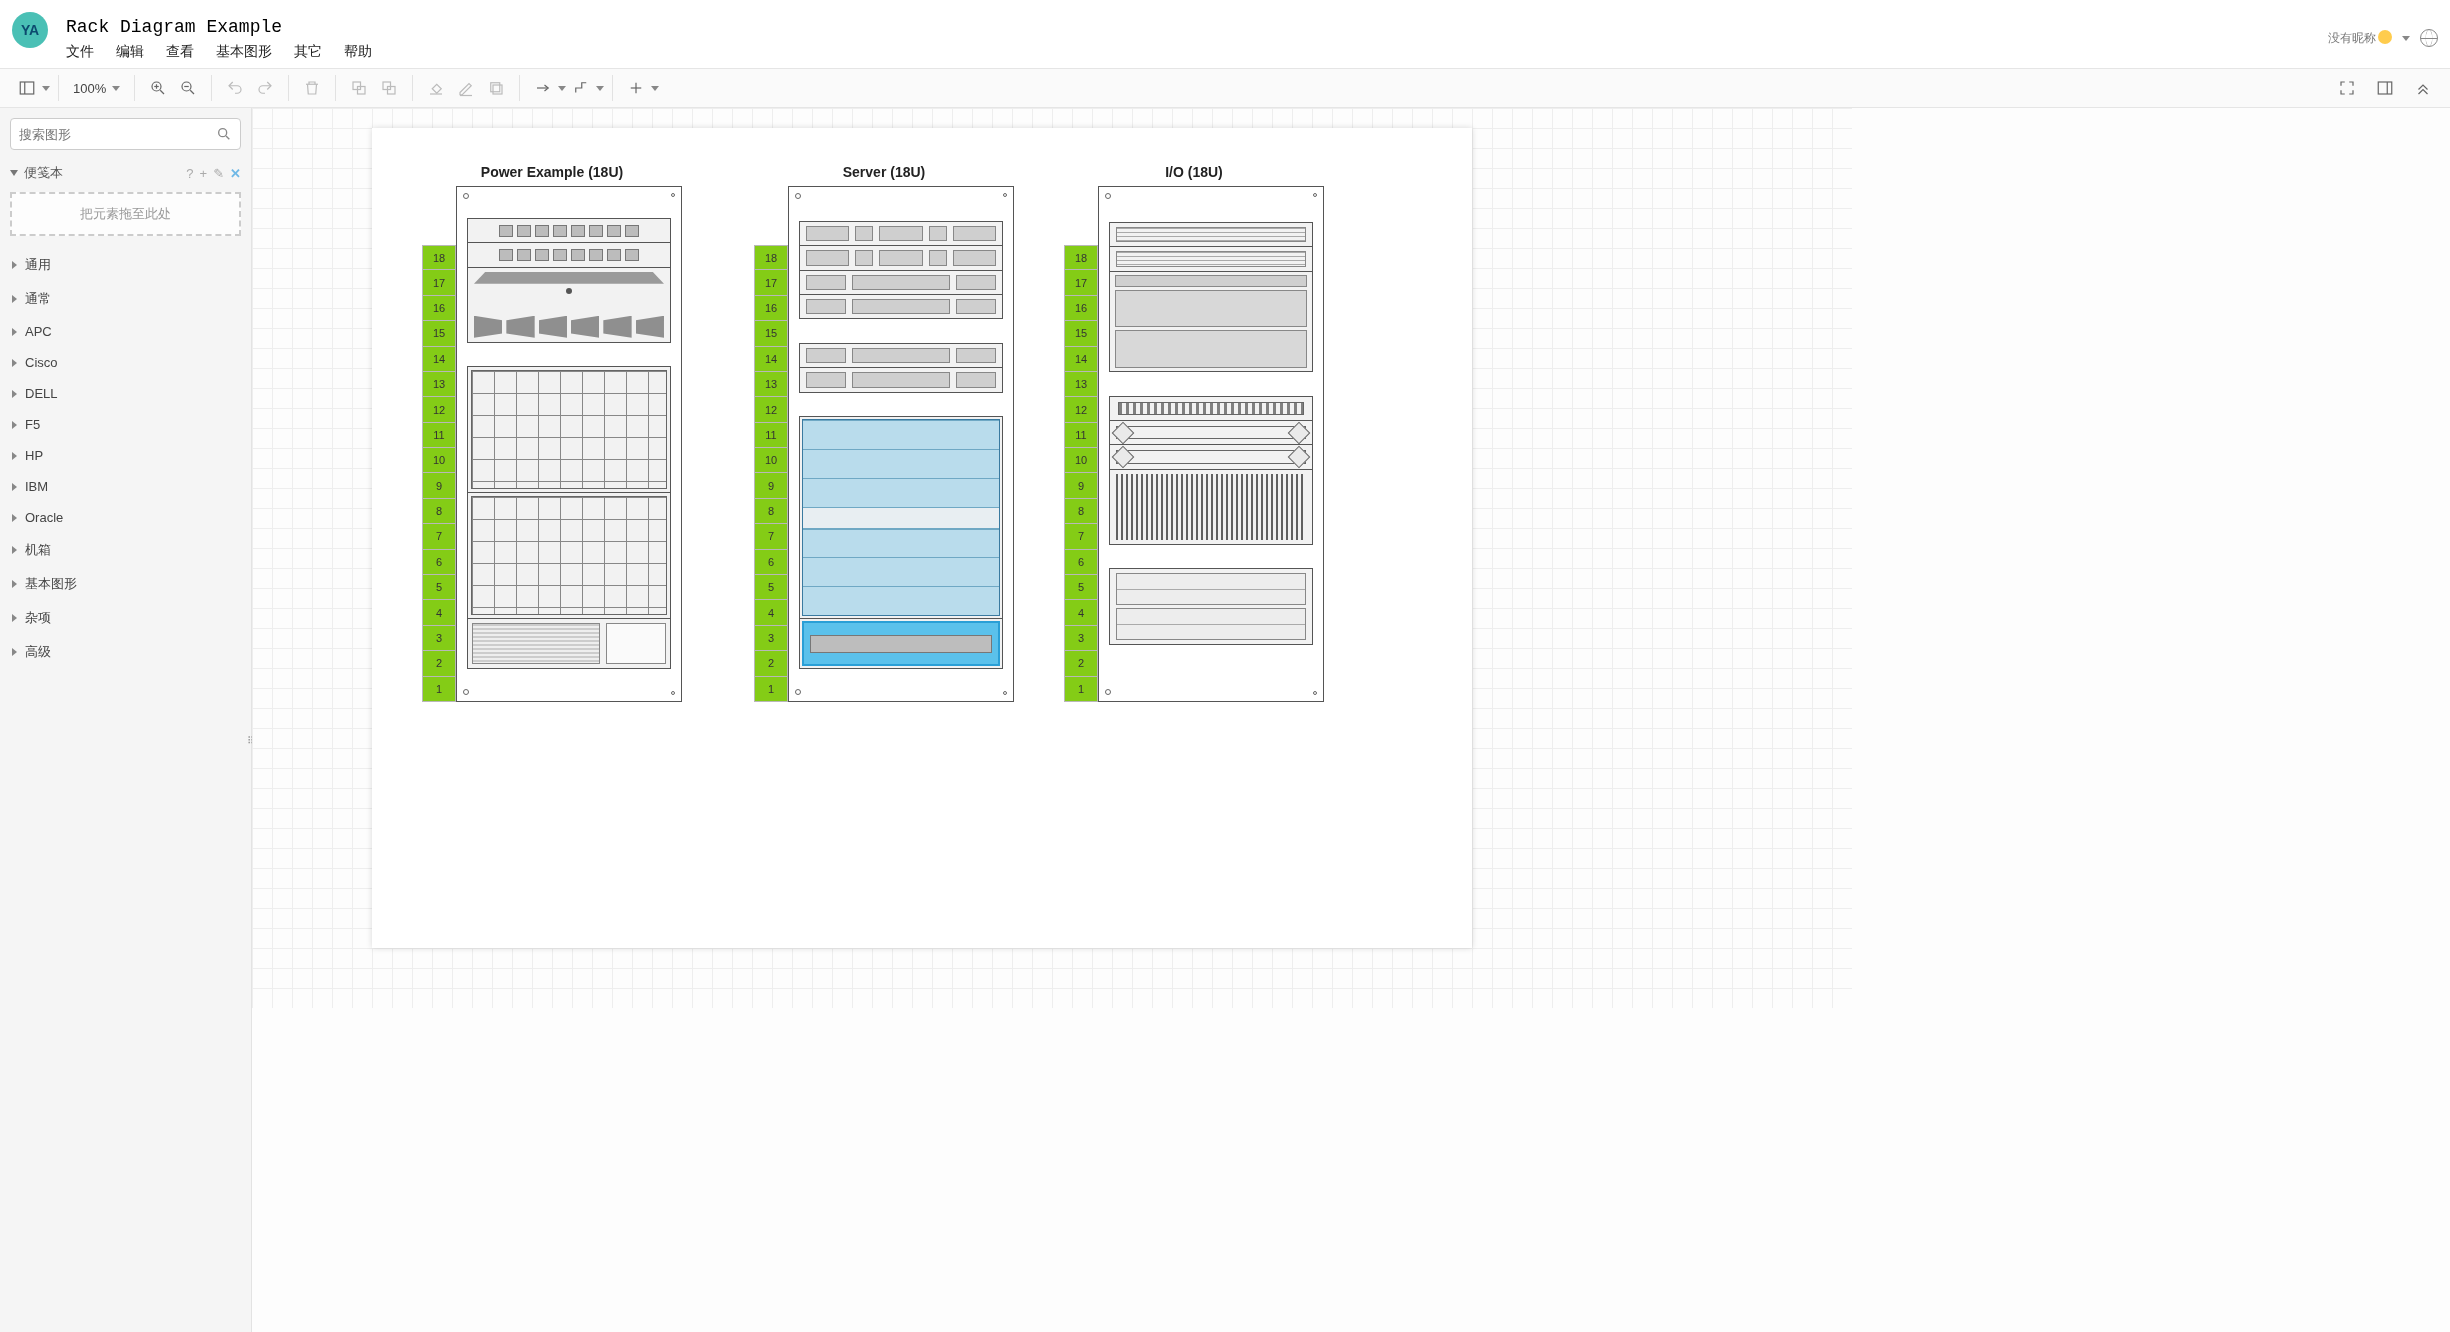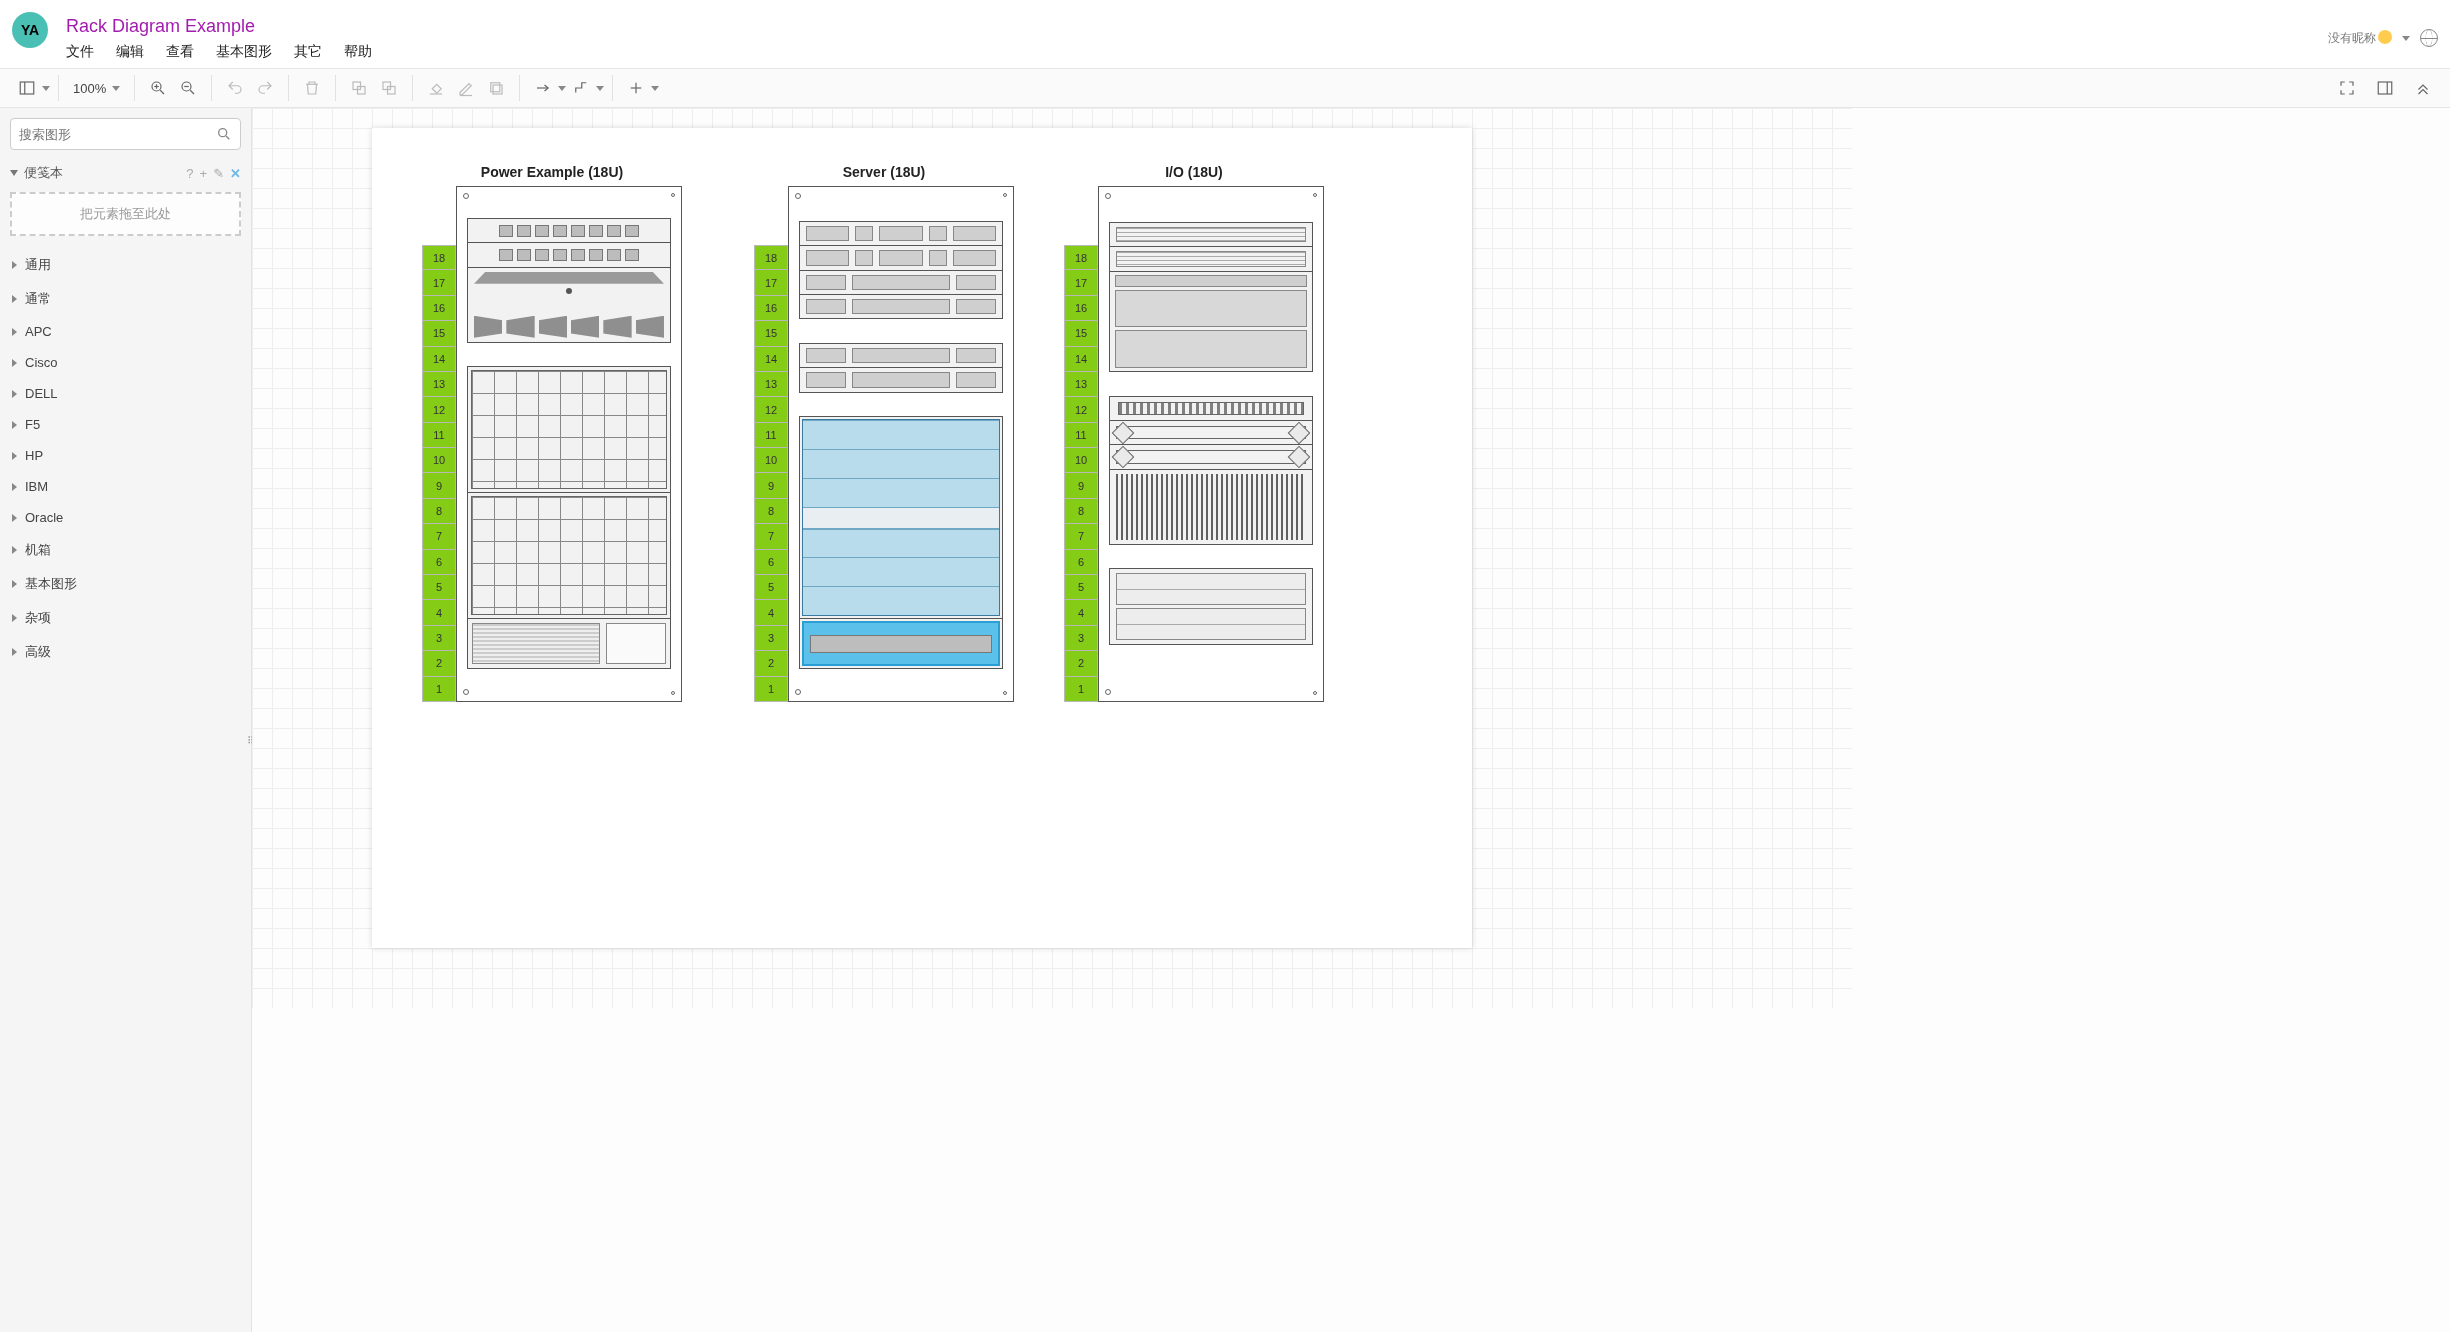--- a/index.html
+++ b/index.html
@@ -1,22 +1,22 @@
 <!DOCTYPE html>
 <html><head>
 <meta charset="utf-8">
 <style>
 * { box-sizing: border-box; margin: 0; padding: 0; }
 body { font-family: -apple-system, "Helvetica Neue", Arial, sans-serif; font-size: 13px; color: #333; background: #fff; overflow: hidden; }
 
 
 .header { display: flex; align-items: center; padding: 8px 12px 0 12px; height: 68px; }
-.avatar { width: 36px; height: 36px; border-radius: 50%; background: #4ac0b5; color: #000000; font-weight: 600; display: flex; align-items: center; justify-content: center; font-size: 14px; margin-right: 18px; align-self: flex-start; margin-top: 4px; }
+.avatar { width: 36px; height: 36px; border-radius: 50%; background: #4ac0b5; color: #0c4a6e; font-weight: 600; display: flex; align-items: center; justify-content: center; font-size: 14px; margin-right: 18px; align-self: flex-start; margin-top: 4px; }
 .title-block { display: flex; flex-direction: column; }
-.doc-title { font-size: 18px; color: #a21caf; padding: 1px 0 6px 0; }
+.doc-title { font-size: 18px; color: #000000; padding: 1px 0 6px 0; font-family: Liberation Mono, monospace; }
 .menubar { display: flex; gap: 22px; font-size: 14px; color: #222; }
 .menubar span { cursor: pointer; }
 .header-right { margin-left: auto; display: flex; align-items: center; gap: 10px; color: #777; font-size: 12px; }
 .emoji-face { width: 14px; height: 14px; border-radius: 50%; background: #ffcc4d; display: inline-block; vertical-align: -2px; margin-left: 2px; }
 .globe-icon { width: 18px; height: 18px; border: 1.5px solid #888; border-radius: 50%; position: relative; }
 .globe-icon::before { content: ""; position: absolute; inset: 0; border-left: 1.5px solid #888; border-right: 1.5px solid #888; border-radius: 50%; transform: scaleX(.45); }
 .globe-icon::after { content: ""; position: absolute; left: 0; right: 0; top: 50%; border-top: 1.5px solid #888; }
 
 
 .toolbar { height: 40px; border-top: 1px solid #e5e5e5; border-bottom: 1px solid #e5e5e5; background: #fafafa; display: flex; align-items: center; padding: 15px 4px; }

